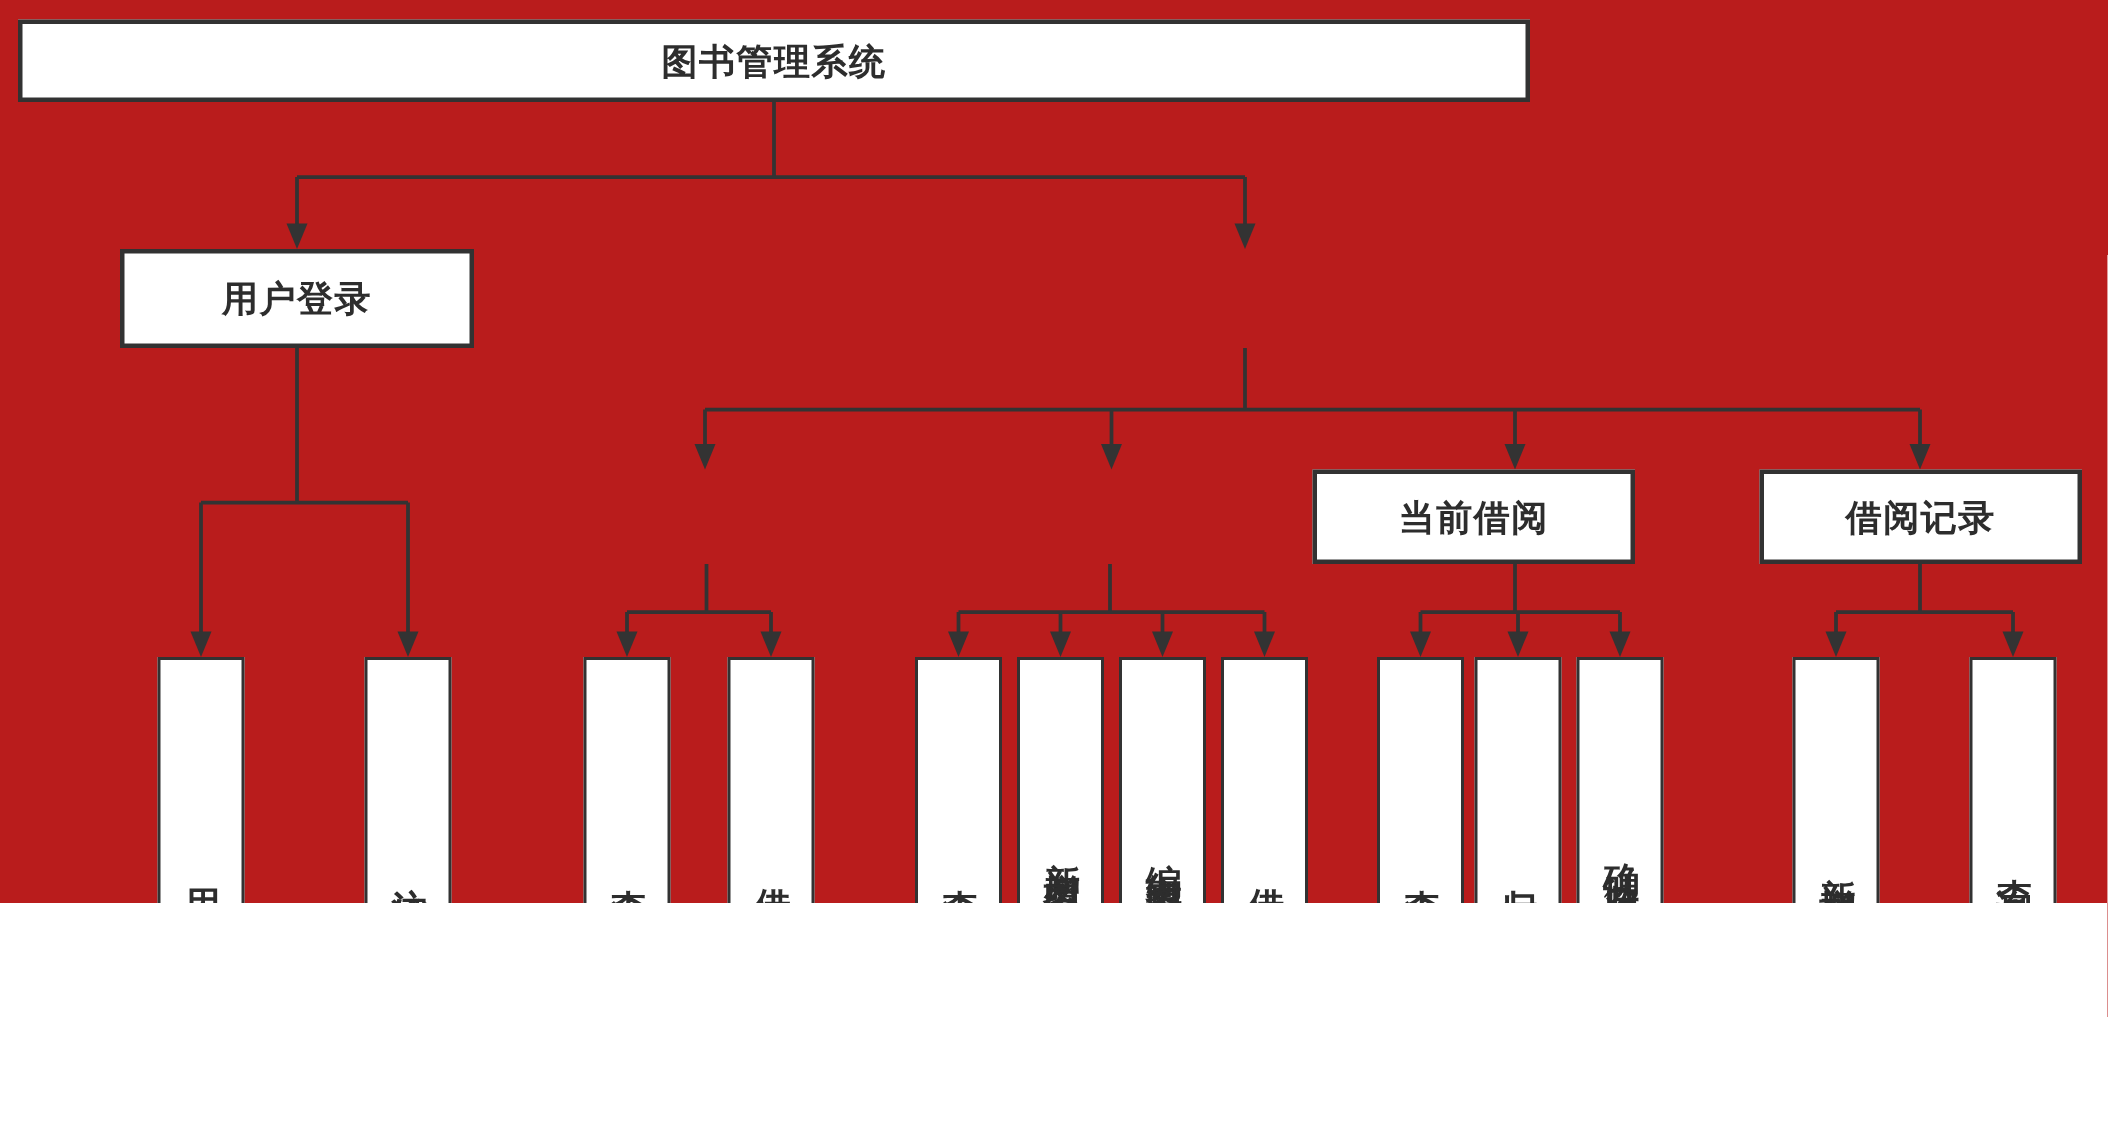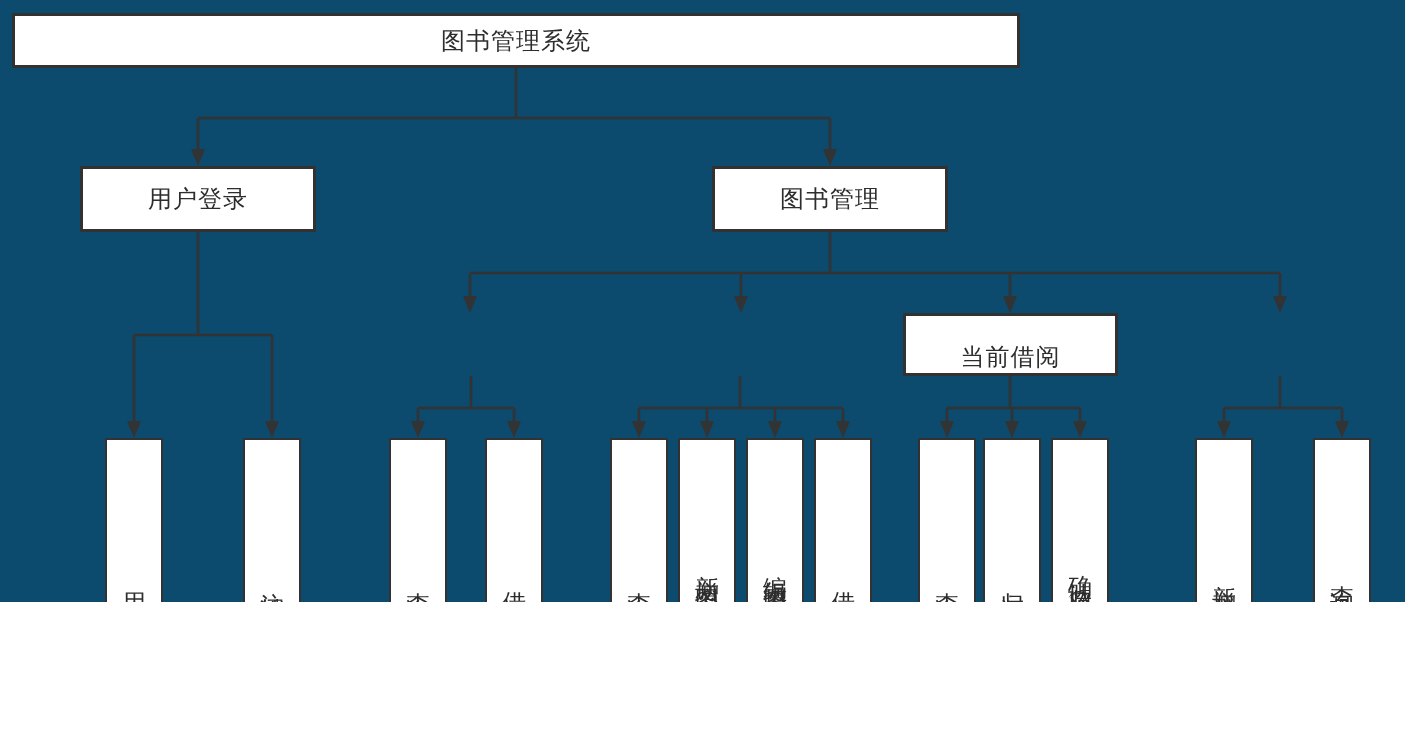--- a/index.html
+++ b/index.html
@@ -5,22 +5,23 @@
   html, body {
     margin: 0;
     padding: 0;
     background: #ffffff;
     font-family: "Liberation Sans", "DejaVu Sans", sans-serif;
   }
   #stage {
     position: relative;
     width: 1405px;
     height: 602px;
-    background: #0c4a6e;
+    background: #b91c1c;
     overflow: hidden;
+    font-weight: bold;
   }
   #connectors {
     position: absolute;
     left: 0; top: 0;
     width: 1405px;
     height: 747px;
   }
   .node {
     position: absolute;
     box-sizing: border-box;
@@ -108,26 +109,26 @@
     </g>
   </svg>
 
   <div class="node hbox" style="left:12px; top:13px; width:1008px; height:55px;">
     <span class="label">图书管理系统</span>
   </div>
 
   <div class="node hbox" style="left:80px; top:166px; width:236px; height:66px;">
     <span class="label">用户登录</span>
   </div>
-  <div class="node hbox" style="left:712px; top:166px; width:236px; height:66px;">
-    <span class="label">图书管理</span>
+
+  <div class="node hbox" style="left:875px; top:313px; width:215px; height:63px;">
+    <span class="label">当前借阅</span>
   </div>
-
-  <div class="node hbox" style="left:903px; top:313px; width:215px; height:63px;align-items:flex-end;">
-    <span class="label">当前借阅</span>
+  <div class="node hbox" style="left:1173px; top:313px; width:215px; height:63px;">
+    <span class="label">借阅记录</span>
   </div>
 
   <div class="node vbox" style="left:105px; top:438px; width:58px; height:298px;">
     <span class="label">用户登录</span>
   </div>
   <div class="node vbox" style="left:243px; top:438px; width:58px; height:298px;">
     <span class="label">注销登录</span>
   </div>
   <div class="node vbox" style="left:389px; top:438px; width:58px; height:298px;">
     <span class="label">查询图书</span>

